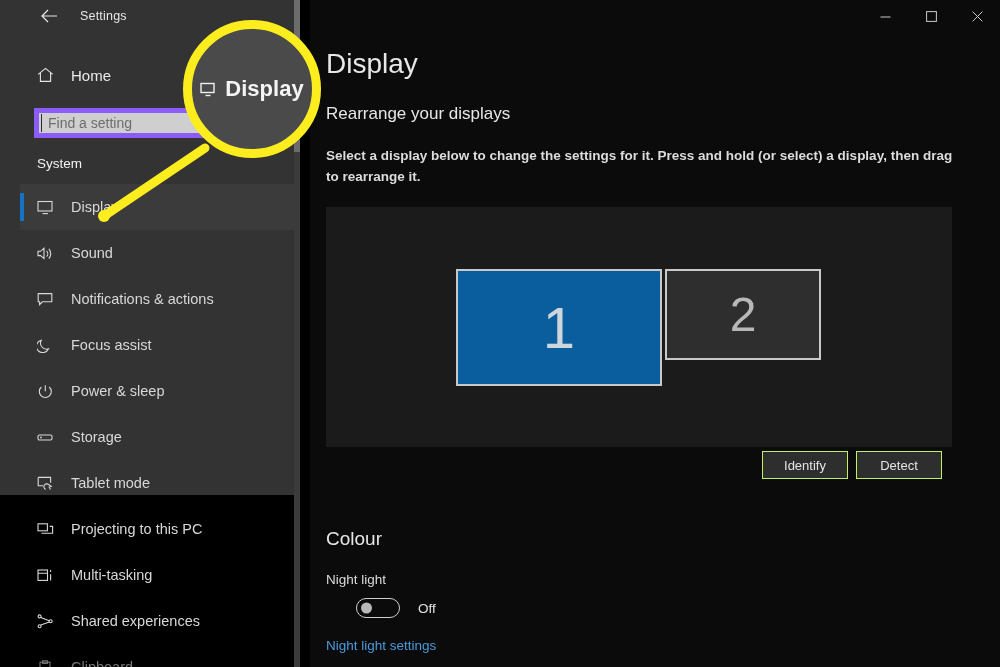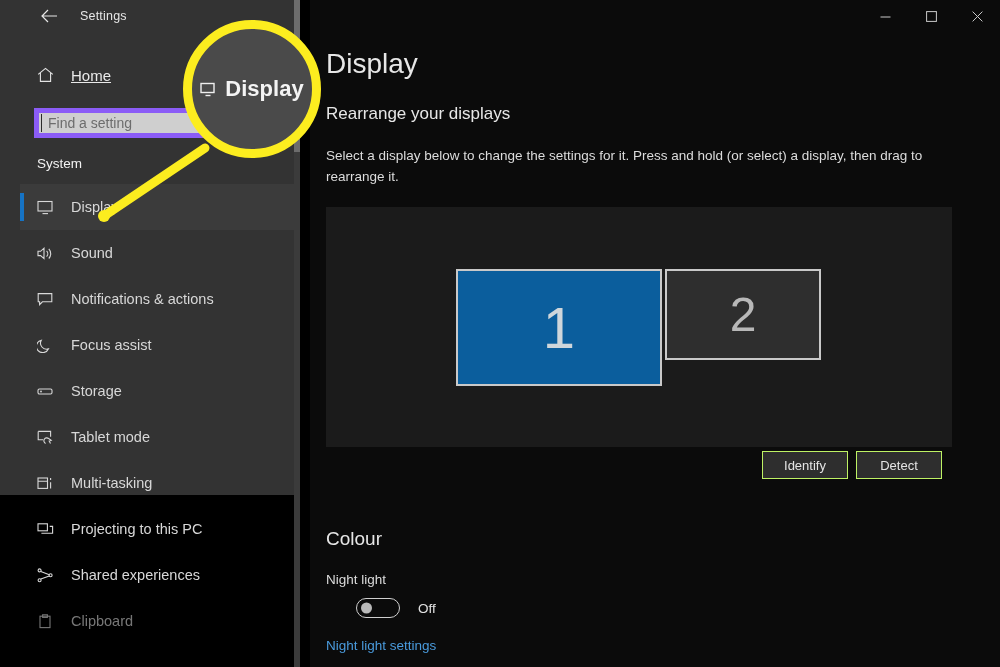--- a/index.html
+++ b/index.html
@@ -42,21 +42,21 @@
   }
 
   .nav-home {
     display: flex; align-items: center;
     height: 40px;
     margin-top: 23px;
     padding-left: 17px;
     color: #e9e9e9;
   }
   .nav-home .ic { width: 26px; display:flex; align-items:center; color:#e4e4e4; }
-  .nav-home .lbl { font-size: 15px; margin-left: 8px; text-decoration: underline; }
+  .nav-home .lbl { font-size: 15px; margin-left: 8px; }
 
   #search-wrap {
     margin: 13px 0 0 14px;
     width: 174px; height: 30px;
     position: relative;
   }
   #search-input {
     width: 100%; height: 100%;
     background: #cfcfcf;
     border: 5px solid #8b5cf6;
@@ -138,21 +138,21 @@
     position: absolute; left: 16px; top: 48px;
     font-size: 28px; color: #e7e7e7; font-weight: normal;
   }
   #section-rearrange {
     position: absolute; left: 16px; top: 104px;
     font-size: 17px; color: #e7e7e7; text-align: right;
   }
   #desc {
     position: absolute; left: 16px; top: 145px;
     width: 634px;
-    font-size: 13.5px; line-height: 21px; color: #dcdcdc;
+    font-size: 13.5px; line-height: 21px; color: #dcdcdc; font-weight: bold;
   }
 
   #preview {
     position: absolute; left: 16px; top: 207px;
     width: 626px; height: 240px;
     background: #1b1b1b;
   }
   .monitor {
     position: absolute;
     display: flex; align-items: center; justify-content: center;
@@ -298,53 +298,62 @@
           <span class="ic">
             <svg width="17" height="15" viewBox="0 0 17 15" fill="none" stroke="currentColor" stroke-width="1.1">
               <path d="M11.5 10.8A6 6 0 014.3 2.2a6.3 6.3 0 107.2 8.6z"></path>
             </svg>
           </span>
           <span class="lbl">Focus assist</span>
         </div>
         <div class="nav-item">
           <span class="ic">
             <svg width="17" height="15" viewBox="0 0 17 15" fill="none" stroke="currentColor" stroke-width="1.1">
+              <path d="M8.3 1.2v6"></path>
+              <path d="M12.2 3a6 6 0 11-7.8 0"></path>
+            </svg>
+          </span>
+          <span class="lbl">Power &amp; sleep</span>
+        </div>
+        <div class="nav-item">
+          <span class="ic">
+            <svg width="17" height="15" viewBox="0 0 17 15" fill="none" stroke="currentColor" stroke-width="1.1">
               <rect x="1" y="5" width="14" height="5" rx="1.4"></rect>
               <circle cx="4" cy="7.5" r="0.9" fill="currentColor" stroke="none"></circle>
             </svg>
           </span>
           <span class="lbl">Storage</span>
         </div>
         <div class="nav-item">
           <span class="ic">
             <svg width="17" height="15" viewBox="0 0 17 15" fill="none" stroke="currentColor" stroke-width="1.1">
               <path d="M1.2 1.4h12.4v5.4"></path>
               <path d="M1.2 1.4v8.4h5"></path>
               <path d="M8.6 13.4a2.9 2.9 0 113-4.9l2.6 1.9-2 .6 1.3 2.4"></path>
             </svg>
           </span>
           <span class="lbl">Tablet mode</span>
         </div>
         <div class="nav-item">
           <span class="ic">
             <svg width="17" height="15" viewBox="0 0 17 15" fill="none" stroke="currentColor" stroke-width="1.1">
+              <rect x="1" y="1.8" width="9.4" height="7"></rect>
+              <path d="M4.4 11.2h11.2V4.4h-2.9"></path>
+            </svg>
+          </span>
+          <span class="lbl">Projecting to this PC</span>
+        </div>
+        <div class="nav-item">
+          <span class="ic">
+            <svg width="17" height="15" viewBox="0 0 17 15" fill="none" stroke="currentColor" stroke-width="1.1">
               <rect x="1" y="2" width="9.5" height="10.4"></rect>
               <path d="M1 5.3h9.5M13.6 2v2M13.6 6.3v6.1"></path>
             </svg>
           </span>
           <span class="lbl">Multi-tasking</span>
-        </div>
-        <div class="nav-item">
-          <span class="ic">
-            <svg width="17" height="15" viewBox="0 0 17 15" fill="none" stroke="currentColor" stroke-width="1.1">
-              <rect x="1" y="1.8" width="9.4" height="7"></rect>
-              <path d="M4.4 11.2h11.2V4.4h-2.9"></path>
-            </svg>
-          </span>
-          <span class="lbl">Projecting to this PC</span>
         </div>
         <div class="nav-item">
           <span class="ic">
             <svg width="17" height="15" viewBox="0 0 17 15" fill="none" stroke="currentColor" stroke-width="1.1">
               <circle cx="2.6" cy="2.4" r="1.5"></circle>
               <circle cx="2.6" cy="12.2" r="1.5"></circle>
               <circle cx="13.6" cy="7.3" r="1.5"></circle>
               <path d="M3.8 3.5l8.5 3.2M3.8 11.1l8.5-3.2"></path>
             </svg>
           </span>

